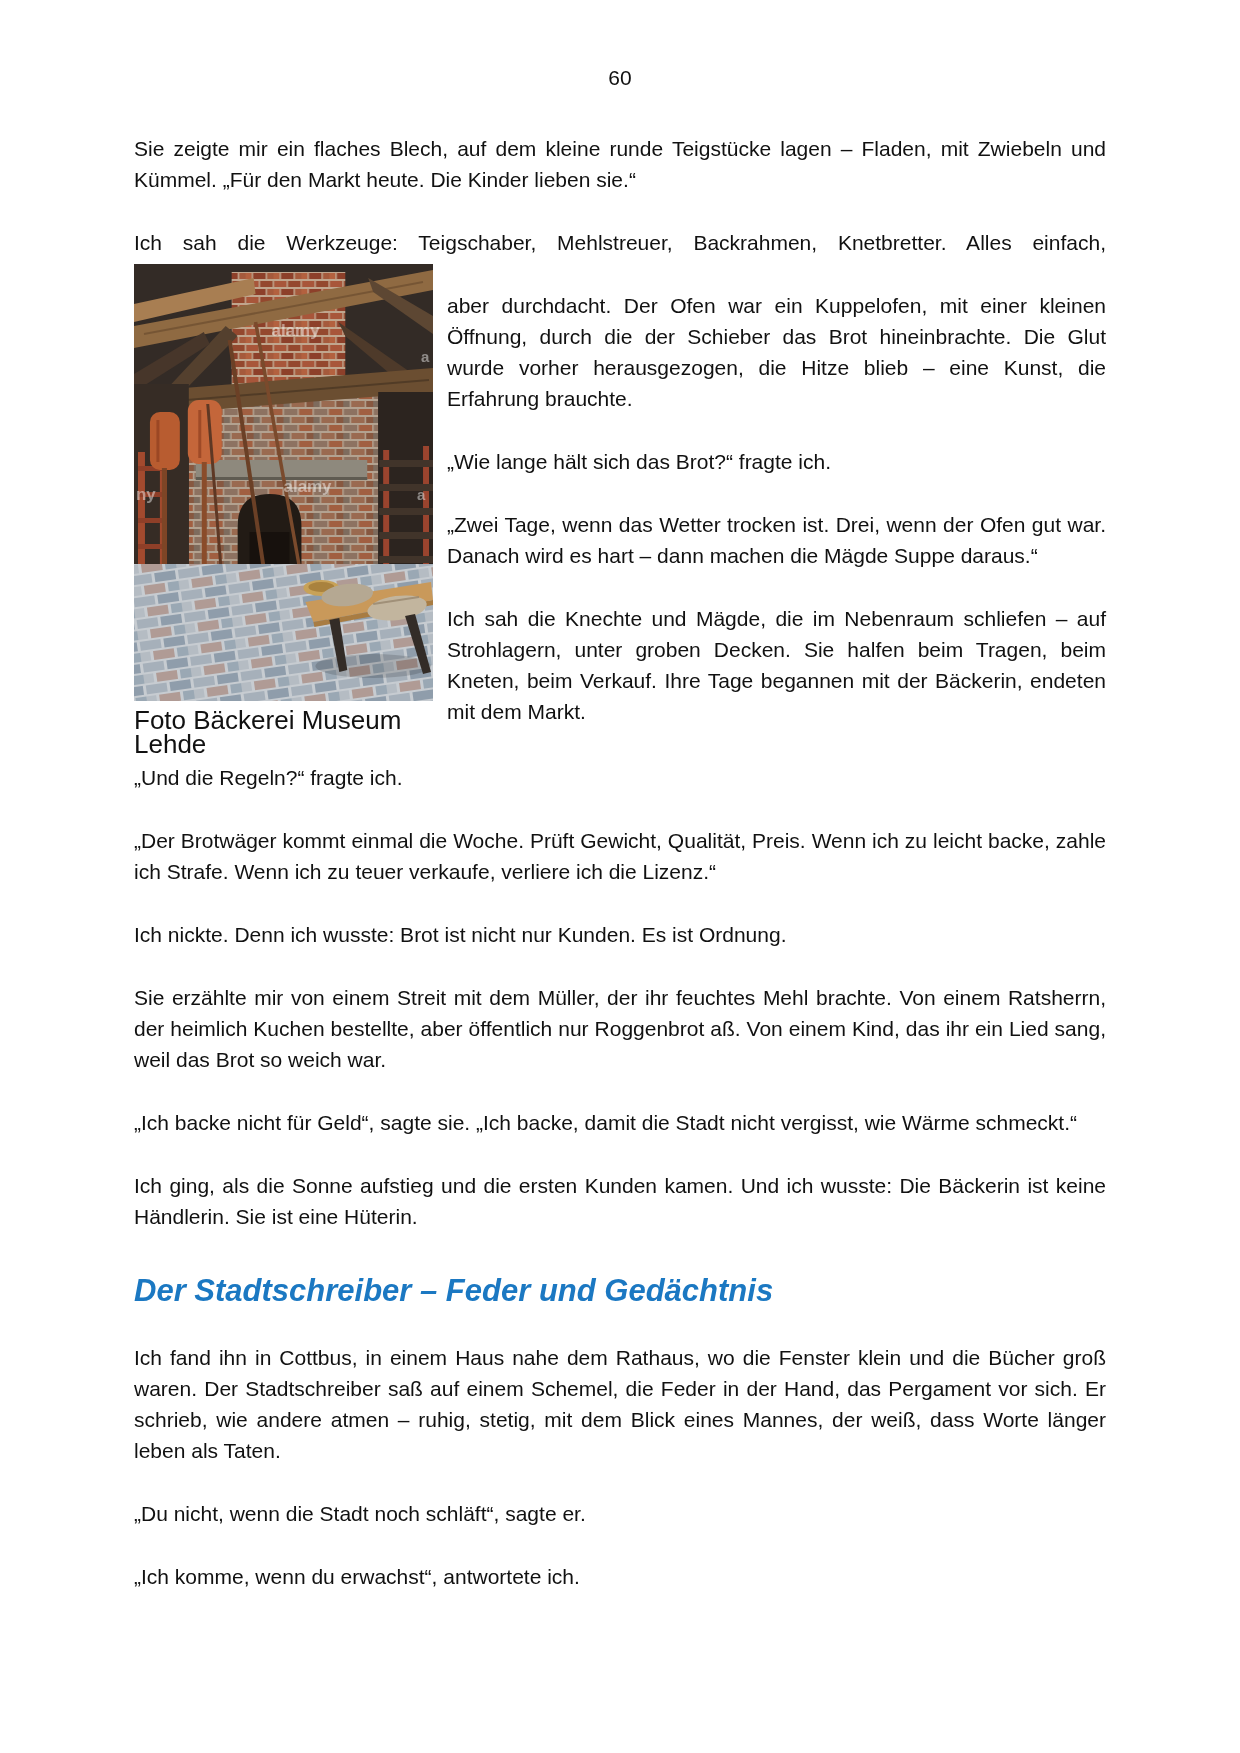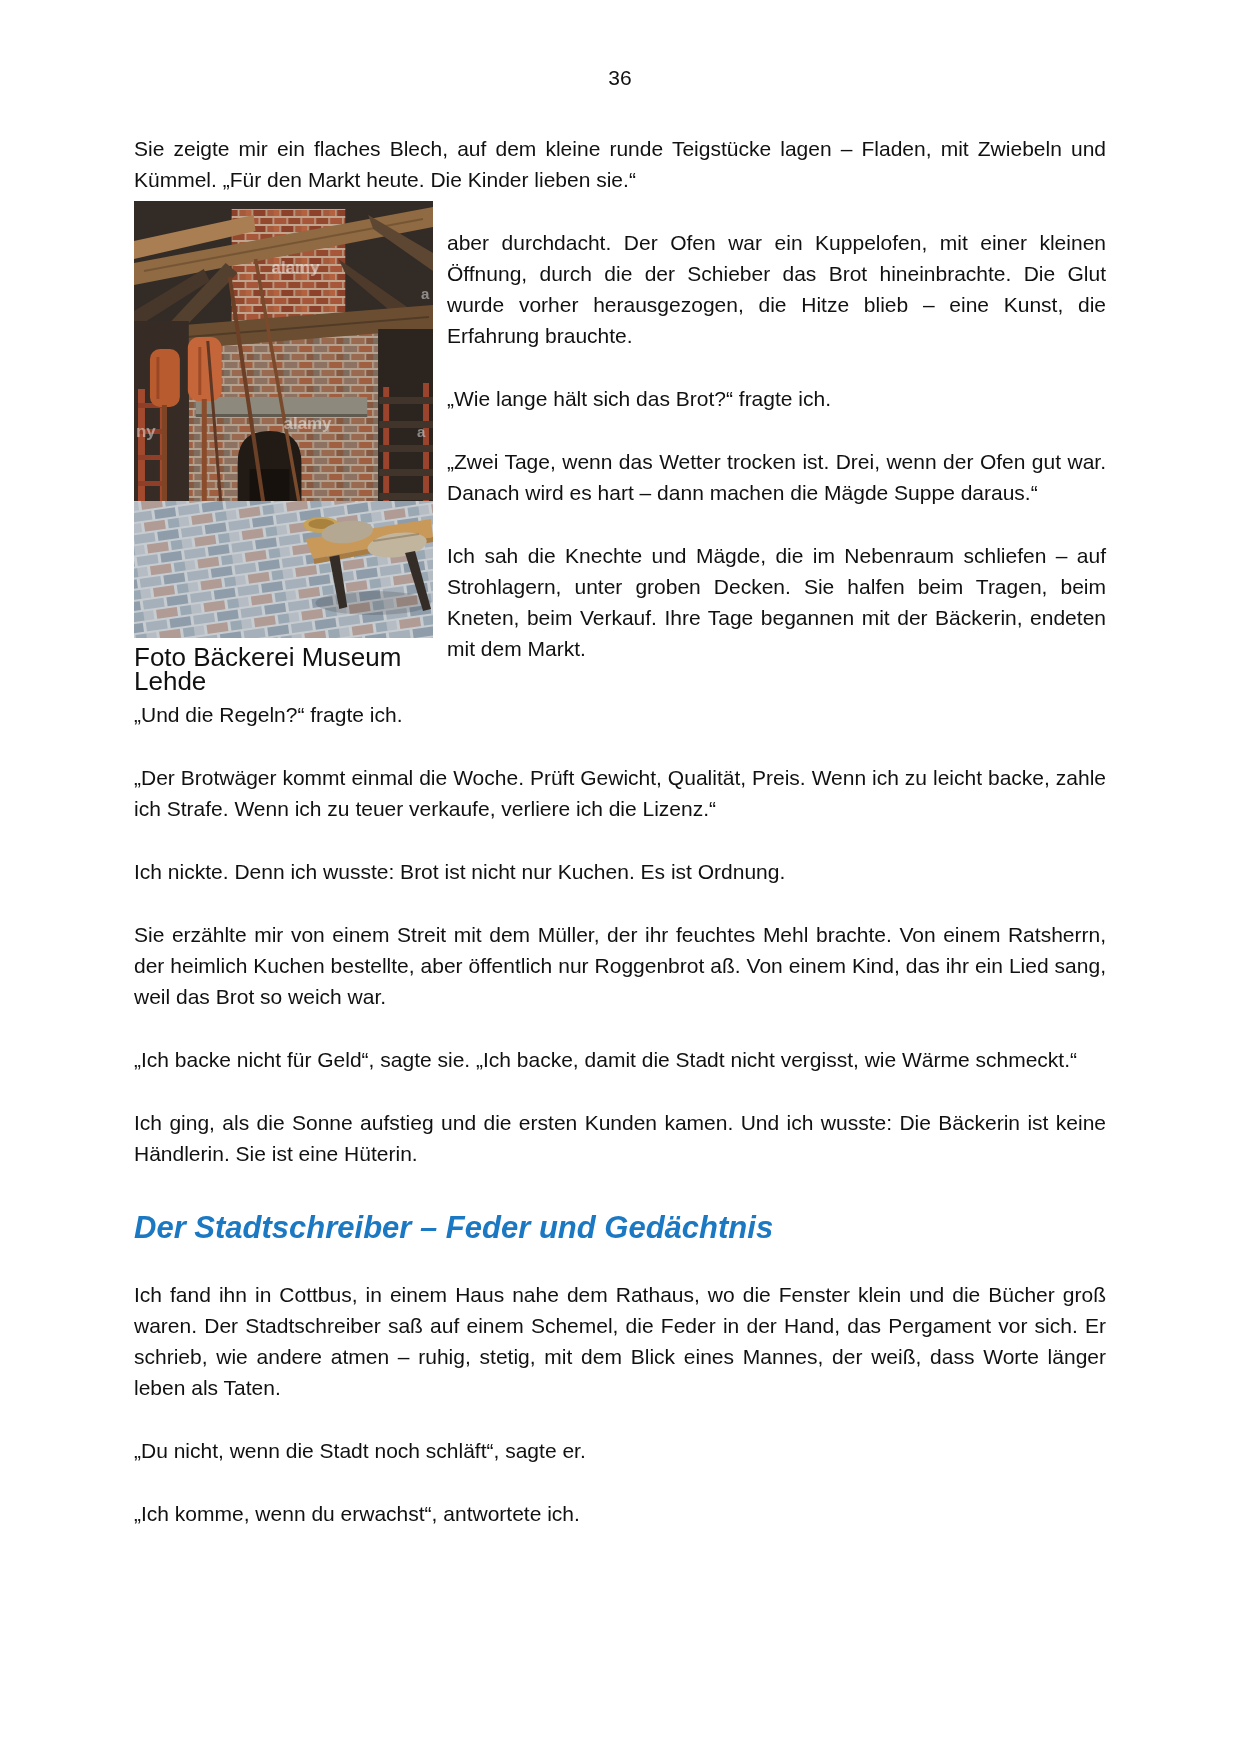--- a/index.html
+++ b/index.html
@@ -59,24 +59,25 @@
     font-weight: 700;
     fill: #ffffff;
     opacity: 0.45;
   }
 </style>
 </head>
 <body>
 
 <div class="page">
 
-  <div class="page-number">36</div>
+  <div class="page-number">60</div>
 
   <p class="first-para"><span>Sie zeigte mir ein flaches Blech, auf dem kleine runde Teigstücke lagen – </span><b>Fladen</b><span>, mit Zwiebeln und Kümmel. „Für den Markt heute. Die Kinder lieben sie.“</span></p>
 
+  <p class="force-last-justify"><span>Ich sah die </span><b>Werkzeuge</b><span>: </span><b>Teigschaber</b><span>, </span><b>Mehlstreuer</b><span>, </span><b>Backrahmen</b><span>, </span><b>Knetbretter</b><span>. Alles einfach,</span></p>
 
   <figure class="photo">
     <svg viewBox="0 0 300 437" preserveAspectRatio="none" aria-hidden="true">
       <defs>
         <pattern id="patBrick" width="28" height="16" patternUnits="userSpaceOnUse">
           <rect width="28" height="16" fill="#c0a68e"></rect>
           <rect x="0.5" y="1" width="12.5" height="6" fill="#a8563a"></rect>
           <rect x="14.5" y="1" width="12.5" height="6" fill="#94482e"></rect>
           <rect x="-6.5" y="9" width="12.5" height="6" fill="#b3613f"></rect>
           <rect x="7.5" y="9" width="12.5" height="6" fill="#8d402a"></rect>
@@ -201,21 +202,21 @@
   <p>„Wie lange hält sich das Brot?“ fragte ich.</p>
 
   <p>„Zwei Tage, wenn das Wetter trocken ist. Drei, wenn der Ofen gut war. Danach wird es hart – dann machen die Mägde Suppe daraus.“</p>
 
   <p><span>Ich sah die </span><b>Knechte und Mägde</b><span>, die im Nebenraum schliefen – auf Strohlagern, unter groben Decken. Sie halfen beim Tragen, beim Kneten, beim Verkauf. Ihre Tage begannen mit der Bäckerin, endeten mit dem Markt.</span></p>
 
   <p class="clear">„Und die Regeln?“ fragte ich.</p>
 
   <p>„Der Brotwäger kommt einmal die Woche. Prüft Gewicht, Qualität, Preis. Wenn ich zu leicht backe, zahle ich Strafe. Wenn ich zu teuer verkaufe, verliere ich die Lizenz.“</p>
 
-  <p>Ich nickte. Denn ich wusste: Brot ist nicht nur Kuchen. Es ist Ordnung.</p>
+  <p>Ich nickte. Denn ich wusste: Brot ist nicht nur Kunden. Es ist Ordnung.</p>
 
   <p>Sie erzählte mir von einem Streit mit dem Müller, der ihr feuchtes Mehl brachte. Von einem Ratsherrn, der heimlich Kuchen bestellte, aber öffentlich nur Roggenbrot aß. Von einem Kind, das ihr ein Lied sang, weil das Brot so weich war.</p>
 
   <p>„Ich backe nicht für Geld“, sagte sie. „Ich backe, damit die Stadt nicht vergisst, wie Wärme schmeckt.“</p>
 
   <p>Ich ging, als die Sonne aufstieg und die ersten Kunden kamen. Und ich wusste: Die Bäckerin ist keine Händlerin. Sie ist eine Hüterin.</p>
 
   <h2 class="section-heading">Der Stadtschreiber – Feder und Gedächtnis</h2>
 
   <p>Ich fand ihn in Cottbus, in einem Haus nahe dem Rathaus, wo die Fenster klein und die Bücher groß waren. Der Stadtschreiber saß auf einem Schemel, die Feder in der Hand, das Pergament vor sich. Er schrieb, wie andere atmen – ruhig, stetig, mit dem Blick eines Mannes, der weiß, dass Worte länger leben als Taten.</p>

